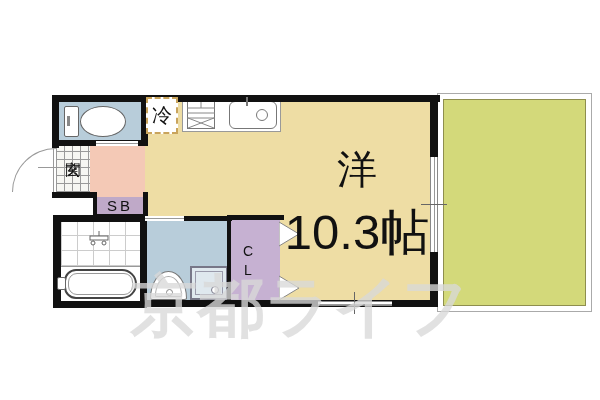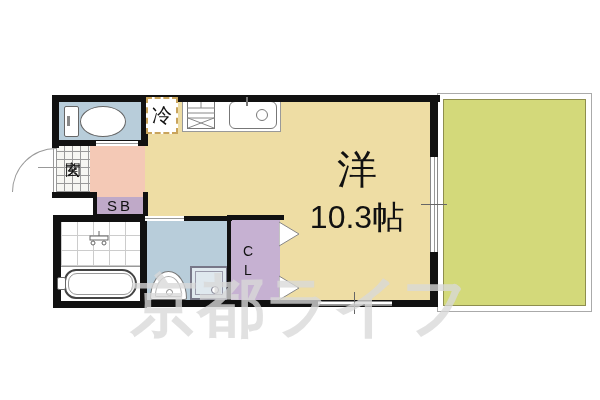--- a/index.html
+++ b/index.html
@@ -103,21 +103,21 @@
   [data-name="tub-faucet"]{left:57px;top:277px;width:9px;height:13px;background:#fff;border:1px solid #666;border-radius:2px;z-index:3;}
 
   
   [data-name="closet-door-triangles"]{position:absolute;left:279px;top:220px;z-index:4;}
 
   
   .label{z-index:6;color:#111;}
   [data-name="main-room-label"]{left:252px;top:146px;width:210px;height:110px;display:flex;flex-direction:column;
      align-items:center;text-align:center;}
   [data-name="main-room-type"]{position:static !important;font-size:40px;line-height:46px;}
-  [data-name="main-room-size"]{position:static !important;font-size:32px;line-height:48px;margin-top:1px;}
+  [data-name="main-room-size"]{position:static !important;font-size:49px;line-height:48px;margin-top:16px;}
   [data-name="garden-label"]{left:443px;top:184px;width:143px;height:36px;display:flex;align-items:center;
      justify-content:center;font-size:22px;letter-spacing:2px;}
   [data-name="entrance-label"]{left:63px;top:149px;height:44px;font-size:15px;letter-spacing:2px;
      writing-mode:vertical-rl;text-orientation:upright;}
   [data-name="closet-label"]{left:240px;top:243px;height:40px;font-size:14px;letter-spacing:3px;
      writing-mode:vertical-rl;text-orientation:upright;}
 
   
   [data-name="watermark"]{left:80px;top:262px;width:440px;height:92px;z-index:50;text-align:center;
      font-size:67px;font-weight:bold;line-height:88px;color:rgba(216,216,216,0.78);letter-spacing:0;

